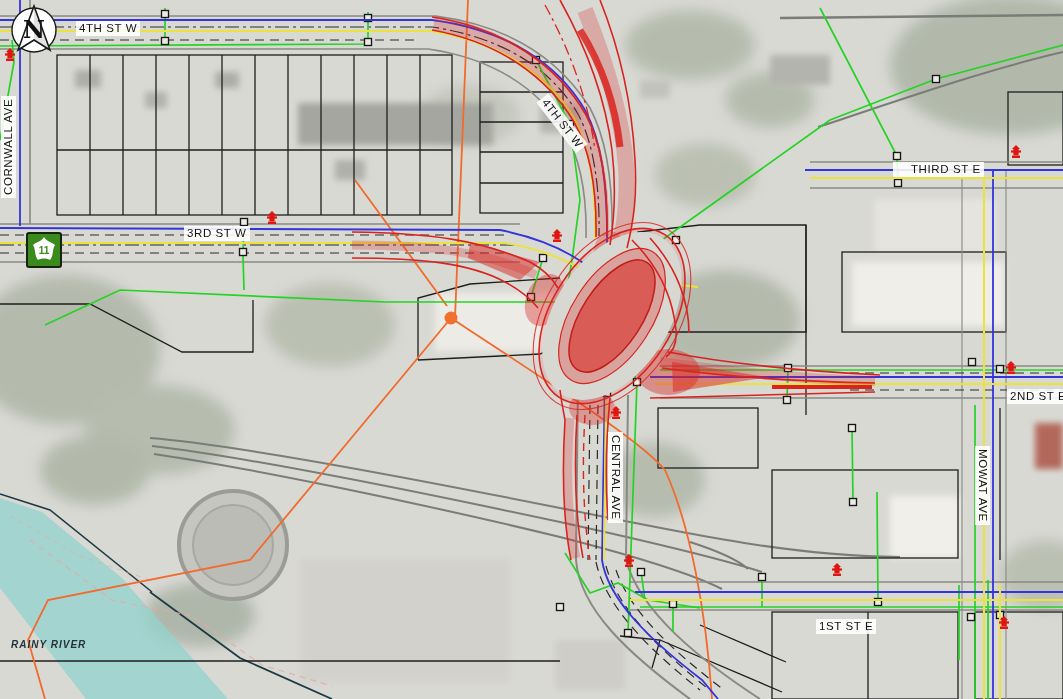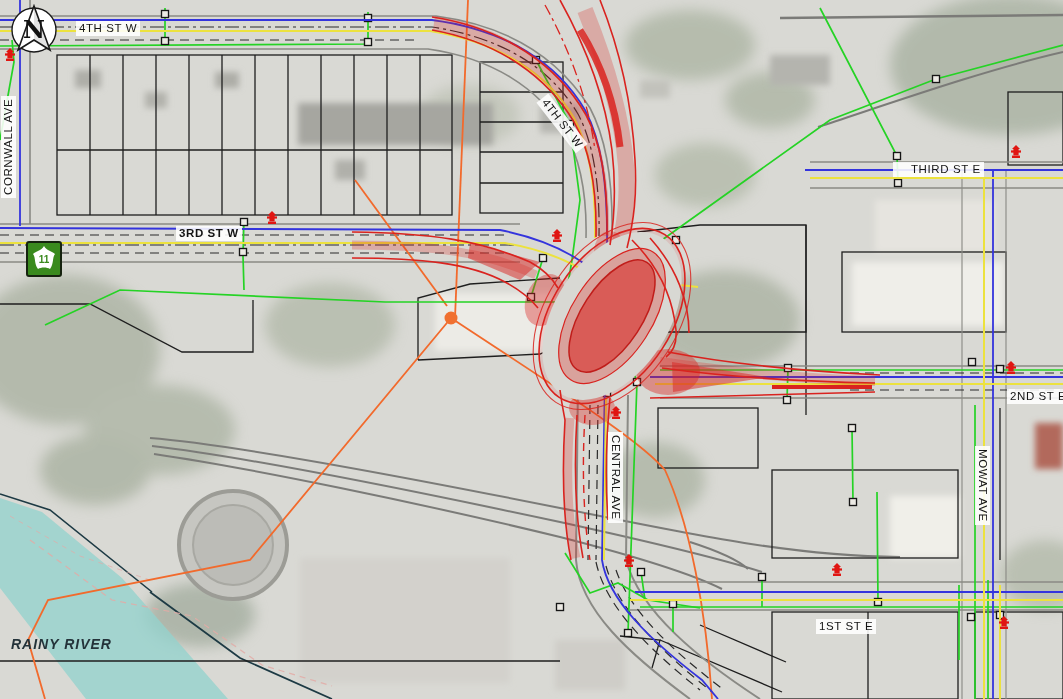--- a/index.html
+++ b/index.html
@@ -29,29 +29,29 @@
     transform-origin:0 0;
   }
   .lbl.curve4{
     transform:rotate(52deg);
     transform-origin:center;
   }
   .lbl.river{
     background:transparent;
     font-style:italic;
     font-weight:bold;
-    font-size:14px;
+    font-size:10px;
     color:#24333a;
     letter-spacing:1px;
   }
   .north{
     position:absolute;left:6px;top:4px;width:56px;height:56px;
   }
   .shield{
-    position:absolute;left:26px;top:241px;width:36px;height:22px;
+    position:absolute;left:26px;top:232px;width:36px;height:22px;
   }
 </style>
 </head>
 <body>
 
 <div class="stage">
 
 <svg width="1063" height="699" viewBox="0 0 1063 699">
   <defs>
     <symbol id="hyd" viewBox="0 0 12 14">
@@ -386,21 +386,21 @@
   <svg width="36" height="36" viewBox="0 0 36 36">
     <rect x="1" y="1" width="34" height="34" rx="2" fill="#3a8a1e" stroke="#16230f" stroke-width="2"></rect>
     <path d="M18 5 C21 10 26 10 29 13 C26 17 28 23 24 28 C21 26 15 26 12 28 C8 23 10 17 7 13 C10 10 15 10 18 5 Z" fill="#ffffff"></path>
     <text x="18" y="22" text-anchor="middle" font-size="10" font-weight="bold" font-family="Liberation Sans, sans-serif" fill="#3a8a1e">11</text>
   </svg>
 </div>
 
 <div class="lbl" style="left:76px;top:21px;">4TH ST W</div>
 <div class="lbl curve4" style="left:530px;top:116px;">4TH ST W</div>
 <div class="lbl rot-up" style="left:1px;top:198px;">CORNWALL AVE</div>
-<div class="lbl" style="left:176px;top:226px;font-weight:bold;">3RD ST W</div>
+<div class="lbl" style="left:184px;top:226px;">3RD ST W</div>
 <div class="lbl" style="left:893px;top:162px;padding-left:18px;">THIRD ST E</div>
 <div class="lbl" style="left:975px;top:389px;margin-left:32px;">2ND ST E</div>
 <div class="lbl vert" style="left:608px;top:432px;">CENTRAL AVE</div>
 <div class="lbl vert" style="left:975px;top:446px;">MOWAT AVE</div>
 <div class="lbl" style="left:816px;top:587px;margin-top:32px;">1ST ST E</div>
 <div class="lbl river" style="left:8px;top:637px;">RAINY RIVER</div>
 
 </div>
 
 </body></html>

